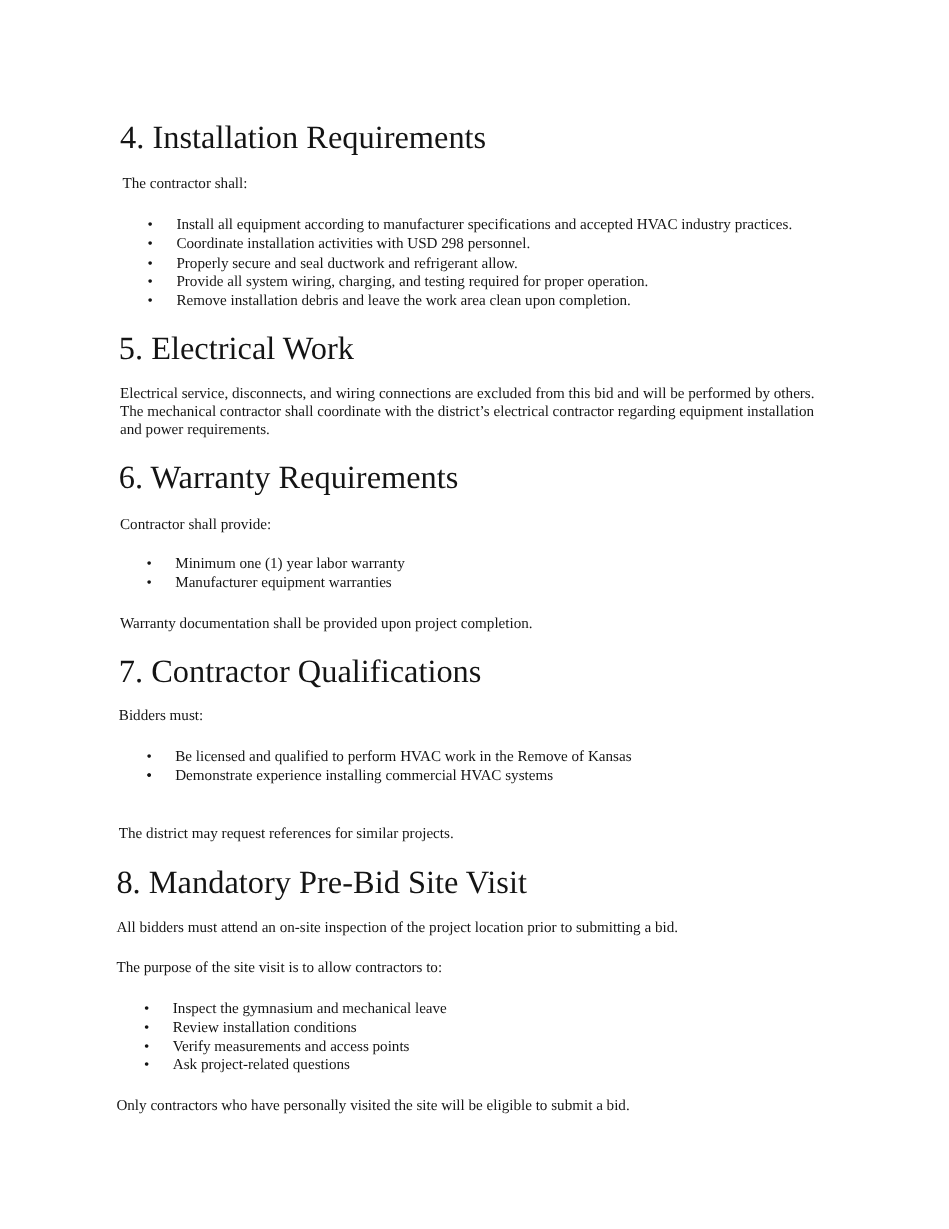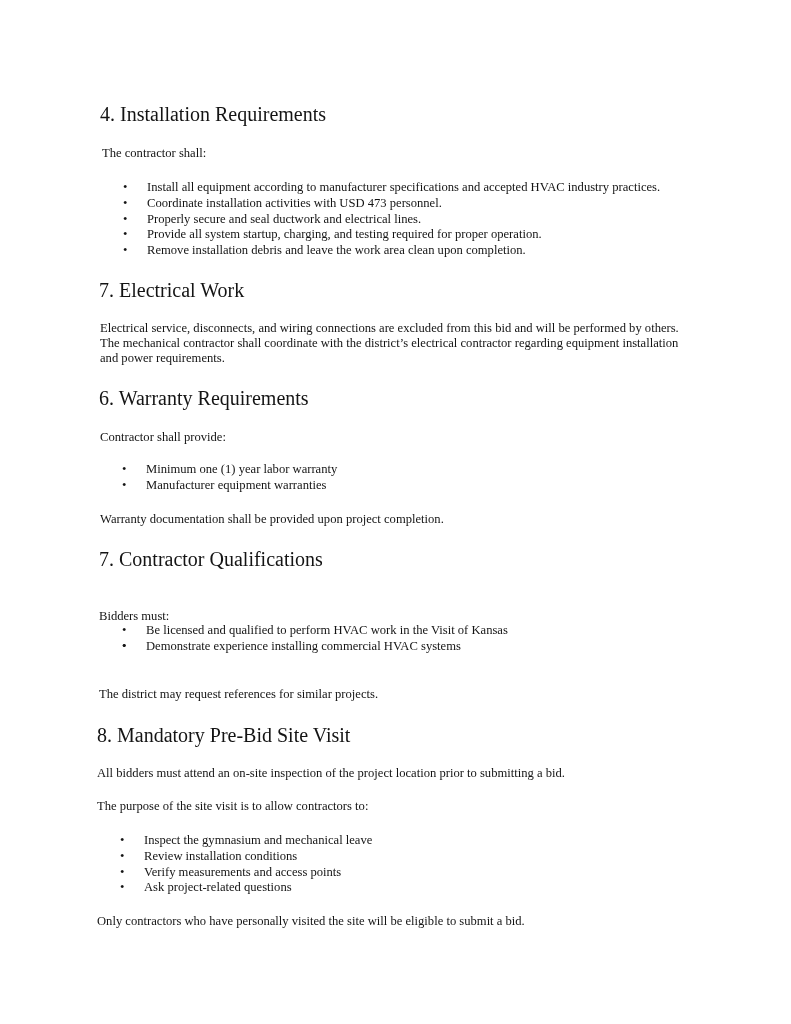--- a/index.html
+++ b/index.html
@@ -1,61 +1,61 @@
 <!DOCTYPE html>
 <html><head>
 <meta charset="utf-8">
 <style>
   html, body { margin: 0; padding: 0; background: #ffffff; }
   body { width: 791px; height: 1024px; position: relative; overflow: hidden;
          font-family: "Liberation Serif", "DejaVu Serif", serif; color: #141414; }
   .sec { position: absolute; left: 0; width: 791px; }
-  h2 { position: absolute; margin: 0; font-weight: normal; font-size: 20px; line-height: 28px; white-space: nowrap; }
+  h2 { position: absolute; margin: 0; font-weight: normal; font-size: 27px; line-height: 28px; white-space: nowrap; }
   .p { position: absolute; margin: 0; font-size: 12.6px; line-height: 15.5px; white-space: nowrap; }
   ul { position: absolute; margin: 0; padding: 0; list-style: none; }
   li { position: relative; font-size: 12.6px; line-height: 15.8px; white-space: nowrap; }
   li .b { position: absolute; left: -24px; top: 0; }
 </style>
 </head>
 <body>
 
 <div class="sec">
   <h2 style="left:100px; top:100px;">4. Installation Requirements</h2>
   <p class="p" style="left:102px; top:146px;">The contractor shall:</p>
   <ul style="left:147px; top:180px;">
     <li><span class="b">•</span><span>Install all equipment according to manufacturer specifications and accepted HVAC industry practices.</span></li>
-    <li><span class="b">•</span><span>Coordinate installation activities with USD 473 personnel.</span></li>
-    <li><span class="b">•</span><span>Properly secure and seal ductwork and electrical lines.</span></li>
-    <li><span class="b">•</span><span>Provide all system startup, charging, and testing required for proper operation.</span></li>
+    <li><span class="b">•</span><span>Coordinate installation activities with USD 298 personnel.</span></li>
+    <li><span class="b">•</span><span>Properly secure and seal ductwork and refrigerant allow.</span></li>
+    <li><span class="b">•</span><span>Provide all system wiring, charging, and testing required for proper operation.</span></li>
     <li><span class="b">•</span><span>Remove installation debris and leave the work area clean upon completion.</span></li>
   </ul>
 </div>
 
 <div class="sec">
-  <h2 style="left:99px; top:276px;">7. Electrical Work</h2>
+  <h2 style="left:99px; top:276px;">5. Electrical Work</h2>
   <p class="p" style="left:100px; top:321px;">Electrical service, disconnects, and wiring connections are excluded from this bid and will be performed by others.</p>
   <p class="p" style="left:100px; top:336px;">The mechanical contractor shall coordinate with the district’s electrical contractor regarding equipment installation</p>
   <p class="p" style="left:100px; top:351px;">and power requirements.</p>
 </div>
 
 <div class="sec">
   <h2 style="left:99px; top:384px;">6. Warranty Requirements</h2>
   <p class="p" style="left:100px; top:430px;">Contractor shall provide:</p>
   <ul style="left:146px; top:462px;">
     <li><span class="b">•</span><span>Minimum one (1) year labor warranty</span></li>
     <li><span class="b">•</span><span>Manufacturer equipment warranties</span></li>
   </ul>
   <p class="p" style="left:100px; top:512px;">Warranty documentation shall be provided upon project completion.</p>
 </div>
 
 <div class="sec">
   <h2 style="left:99px; top:545px;">7. Contractor Qualifications</h2>
-  <p class="p" style="left:99px; top:609px;">Bidders must:</p>
+  <p class="p" style="left:99px; top:589px;">Bidders must:</p>
   <ul style="left:146px; top:623px;">
-    <li><span class="b">•</span><span>Be licensed and qualified to perform HVAC work in the Visit of Kansas</span></li>
+    <li><span class="b">•</span><span>Be licensed and qualified to perform HVAC work in the Remove of Kansas</span></li>
     <li><span class="b">•</span></li>
     <li><span class="b">•</span><span>Demonstrate experience installing commercial HVAC systems</span></li>
   </ul>
   <p class="p" style="left:99px; top:687px;">The district may request references for similar projects.</p>
 </div>
 
 <div class="sec">
   <h2 style="left:97px; top:721px;">8. Mandatory Pre-Bid Site Visit</h2>
   <p class="p" style="left:97px; top:766px;">All bidders must attend an on-site inspection of the project location prior to submitting a bid.</p>
   <p class="p" style="left:97px; top:799px;">The purpose of the site visit is to allow contractors to:</p>

